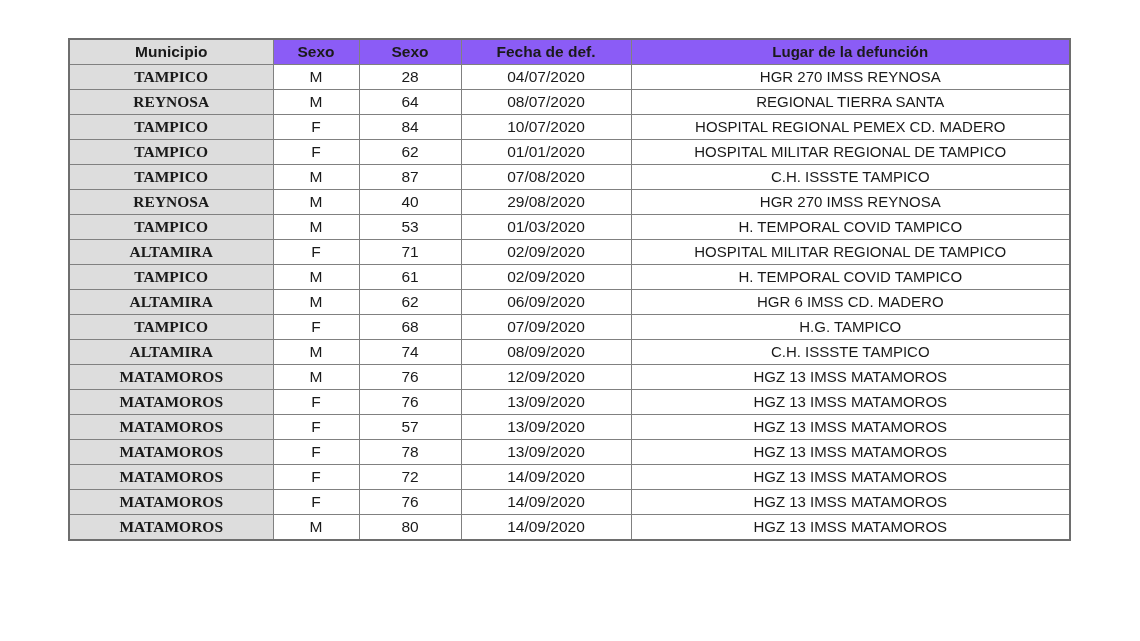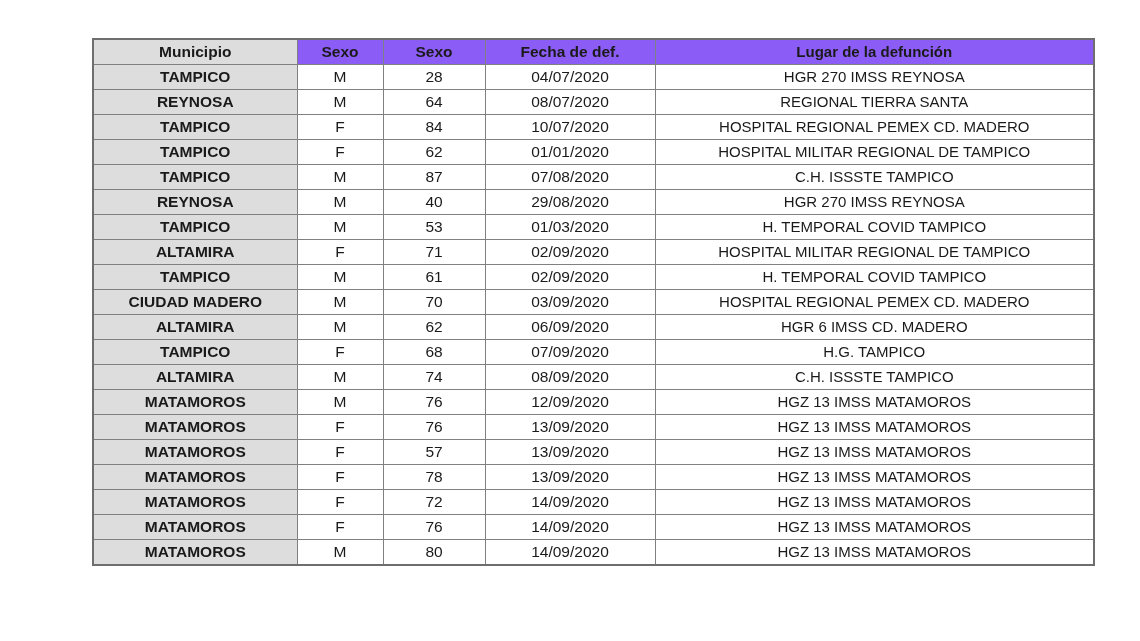--- a/index.html
+++ b/index.html
@@ -17,21 +17,20 @@
     position: relative;
     width: 1140px;
     height: 641px;
     background: #ffffff;
   }
   #table-wrap {
     position: absolute;
     left: 68px;
     top: 38px;
     width: 940px;
-    margin-left: 24px;
   }
   table.defunciones {
     border-collapse: collapse;
     table-layout: fixed;
     width: 1001px;
     background: #ffffff;
   }
   table.defunciones col.c-municipio { width: 204px; }
   table.defunciones col.c-sexo      { width: 86px;  }
   table.defunciones col.c-edad      { width: 102px; }
@@ -60,20 +59,21 @@
   }
   table.defunciones thead th.h-municipio,
   table.defunciones tbody td.cell-municipio {
     background: #dddddd;
   }
   table.defunciones tbody td {
     background: #ffffff;
   }
   table.defunciones tbody td.cell-municipio {
     font-weight: bold;
+    font-family: Liberation Serif, serif;
   }
   table.defunciones tbody tr:last-child td {
     border-bottom: 2px solid #6e6e6e;
   }
   table.defunciones th.h-municipio,
   table.defunciones td.cell-municipio {
     border-left: 2px solid #6e6e6e;
   }
   table.defunciones th.h-lugar,
   table.defunciones td.cell-lugar {
@@ -164,27 +164,20 @@
             <td class="cell-lugar">HOSPITAL MILITAR REGIONAL DE TAMPICO</td>
           </tr>
           <tr>
             <td class="cell-municipio">TAMPICO</td>
             <td class="cell-sexo">M</td>
             <td class="cell-edad">61</td>
             <td class="cell-fecha">02/09/2020</td>
             <td class="cell-lugar">H. TEMPORAL COVID TAMPICO</td>
           </tr>
           <tr>
-            <td class="cell-municipio">CIUDAD MADERO</td>
-            <td class="cell-sexo">M</td>
-            <td class="cell-edad">70</td>
-            <td class="cell-fecha">03/09/2020</td>
-            <td class="cell-lugar">HOSPITAL REGIONAL PEMEX CD. MADERO</td>
-          </tr>
-          <tr>
             <td class="cell-municipio">ALTAMIRA</td>
             <td class="cell-sexo">M</td>
             <td class="cell-edad">62</td>
             <td class="cell-fecha">06/09/2020</td>
             <td class="cell-lugar">HGR 6 IMSS CD. MADERO</td>
           </tr>
           <tr>
             <td class="cell-municipio">TAMPICO</td>
             <td class="cell-sexo">F</td>
             <td class="cell-edad">68</td>

